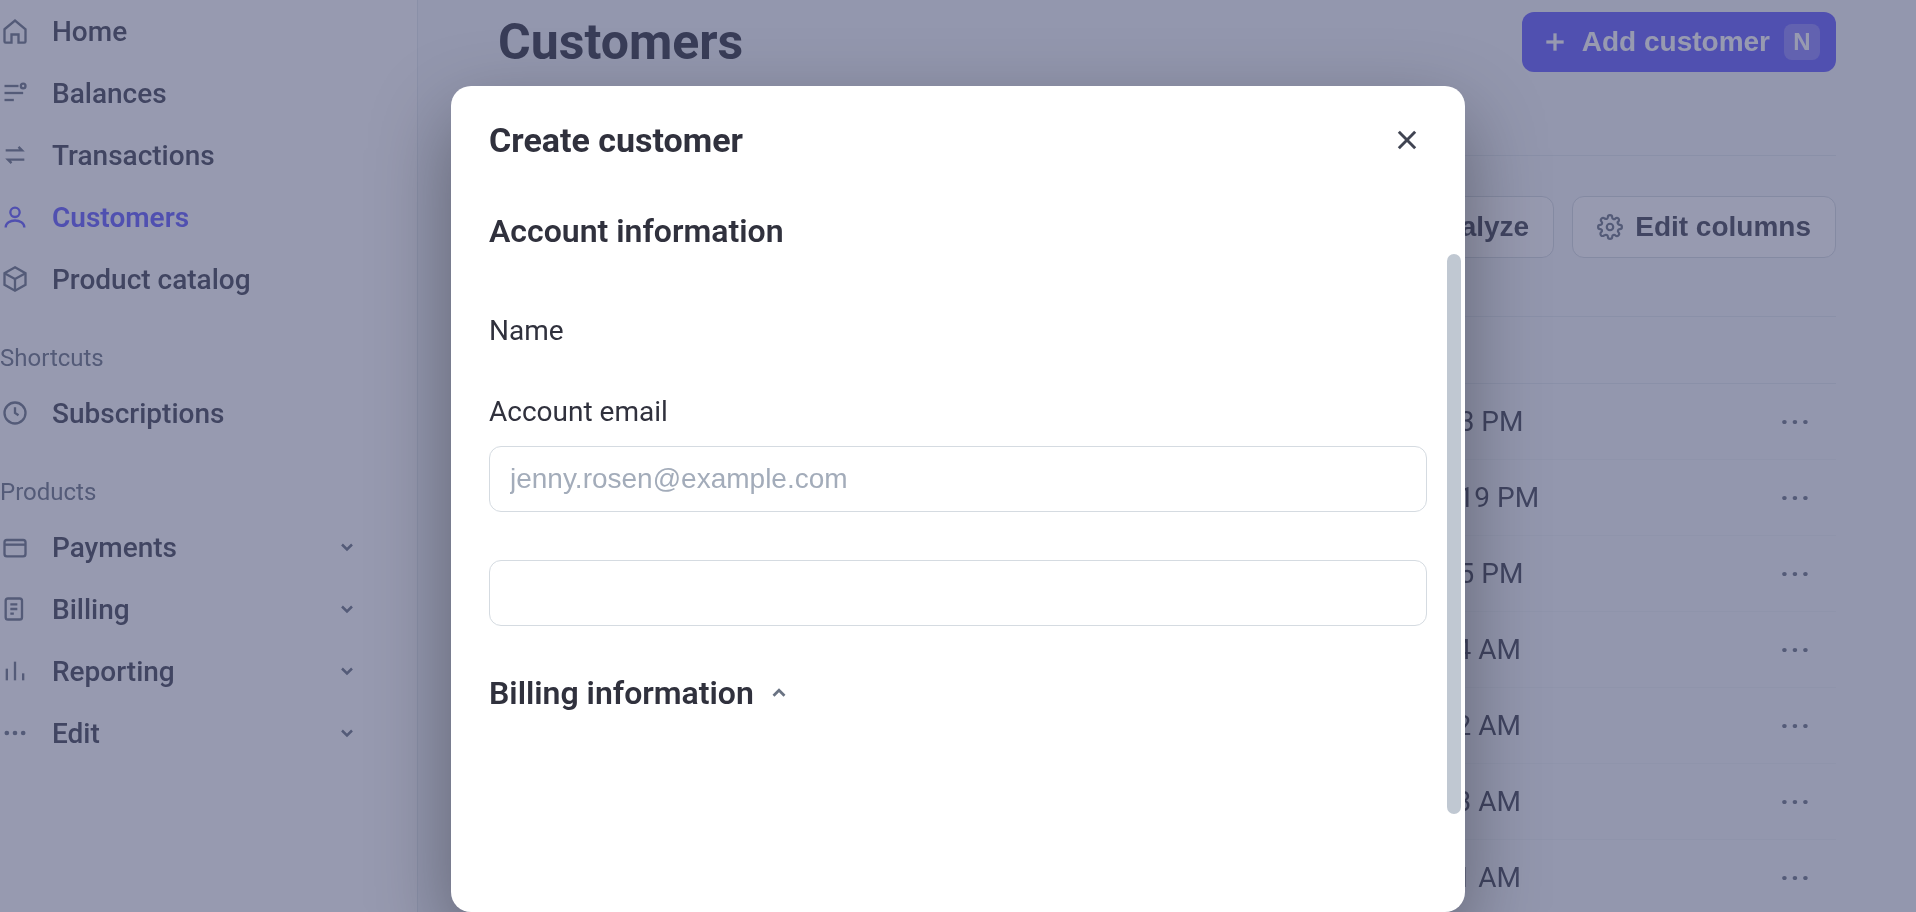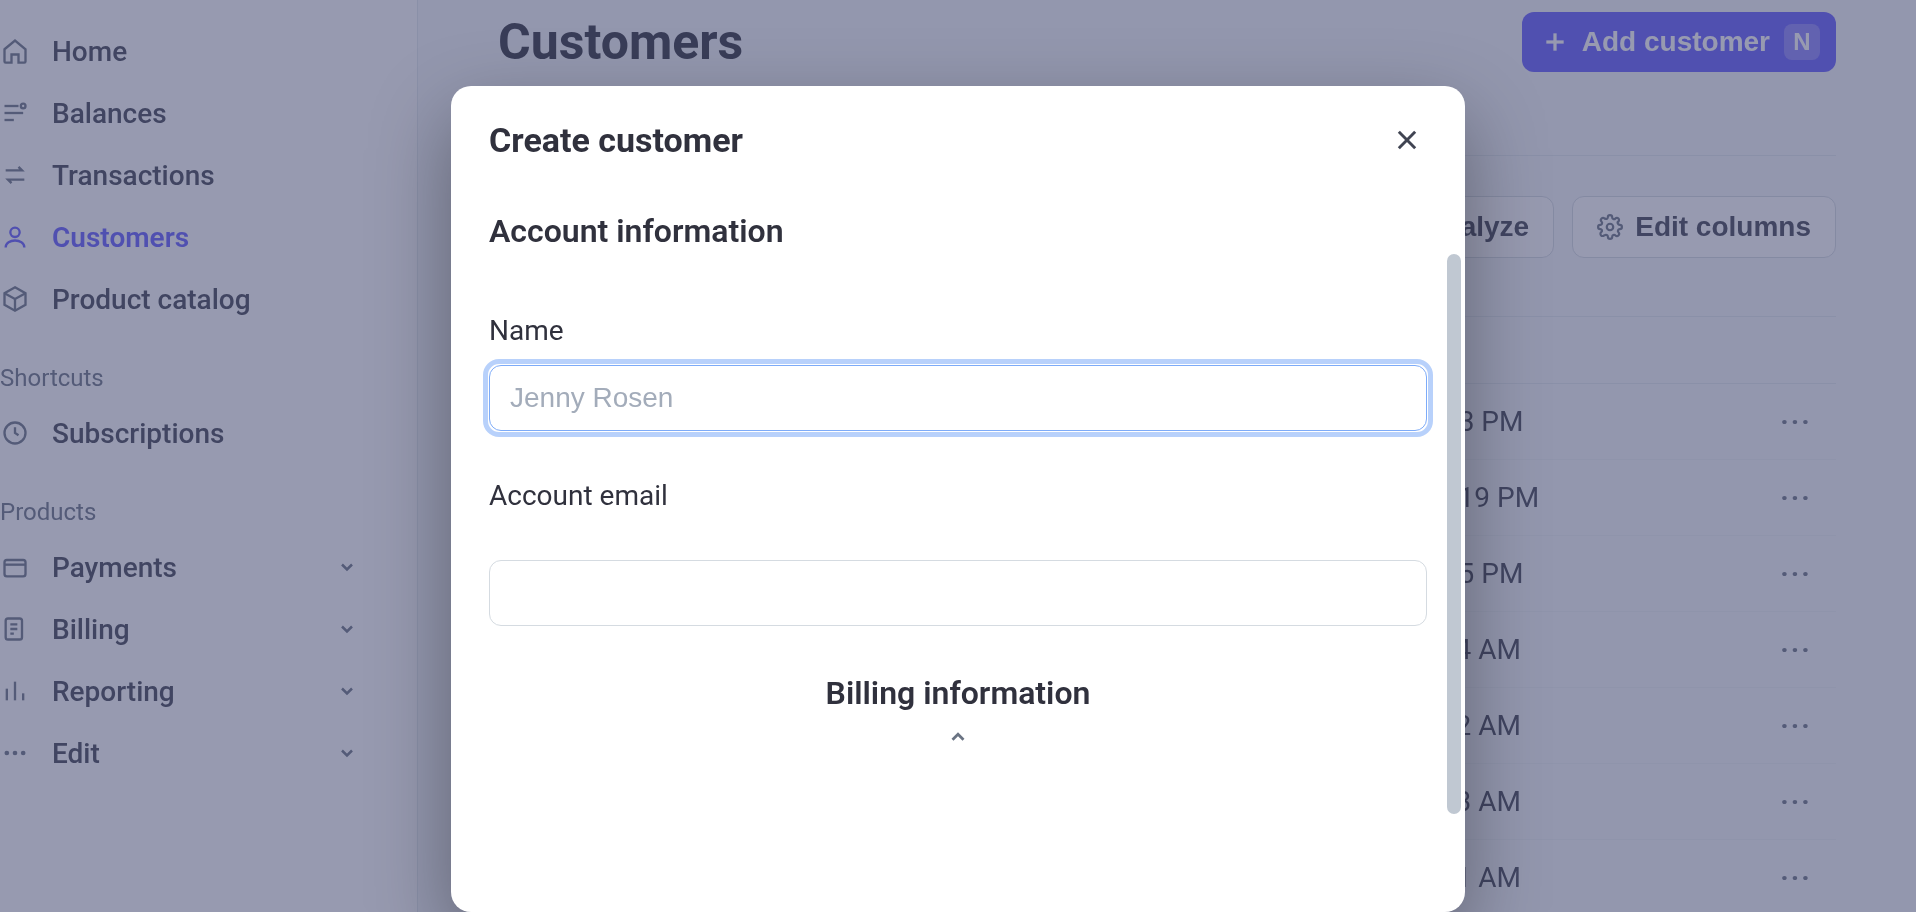--- a/index.html
+++ b/index.html
@@ -17,21 +17,20 @@
 
     
     .sidebar {
       position: absolute;
       left: 0;
       top: 0;
       width: 418px;
       height: 100%;
       background: #ffffff;
       border-right: 1px solid #e3e8ee;
-      padding-top: 20px;
     }
     .nav-item {
       display: flex;
       align-items: center;
       gap: 22px;
       height: 62px;
       padding-left: 0;
       cursor: pointer;
     }
     .nav-item .icon {
@@ -239,21 +238,21 @@
       display: inline-flex; align-items: center; justify-content: center;
     }
 
     .modal-body {
       position: relative;
       padding: 10px 38px 0 38px;
       overflow-y: auto;
       flex: 1;
     }
     .section-title { font-size: 32px; font-weight: 600; color: #30313d; margin-top: 18px; margin-bottom: 64px; }
-    .section-title.collapsible { display: flex; align-items: center; gap: 14px; margin-top: 42px; margin-bottom: 16px; flex-direction: column; }
+    .section-title.collapsible { display: flex; align-items: center; gap: 14px; margin-top: 42px; margin-bottom: 16px; }
 
     .field { margin-bottom: 48px; }
     .field-label { font-size: 28px; color: #30313d; margin-bottom: 18px; display: block; }
     .text-input {
       width: 100%;
       height: 66px;
       border: 1px solid #d5dbe1;
       border-radius: 12px;
       padding: 0 20px;
       font-size: 28px;
@@ -523,27 +522,25 @@
             </svg>
         </span>
       </button>
     </div>
 
     <div class="modal-body">
       <div class="section-title">Account information</div>
 
       <div class="field">
         <label class="field-label">Name</label>
-        <div class="focus-ring">
-          <input class="text-input focused" type="text" placeholder="Jenny Rosen" style="">
-        </div>
       </div>
 
       <div class="field">
         <label class="field-label">Account email</label>
+        <input class="text-input" type="text" placeholder="jenny.rosen@example.com" style="">
       </div>
 
       <div class="field">
         <input class="text-input" type="text" style="">
       </div>
 
       <div class="section-title collapsible">
         <span>Billing information</span>
         <span>
           <svg width="22" height="22" viewBox="0 0 24 24" fill="none" stroke="#6a7383" stroke-width="3">

